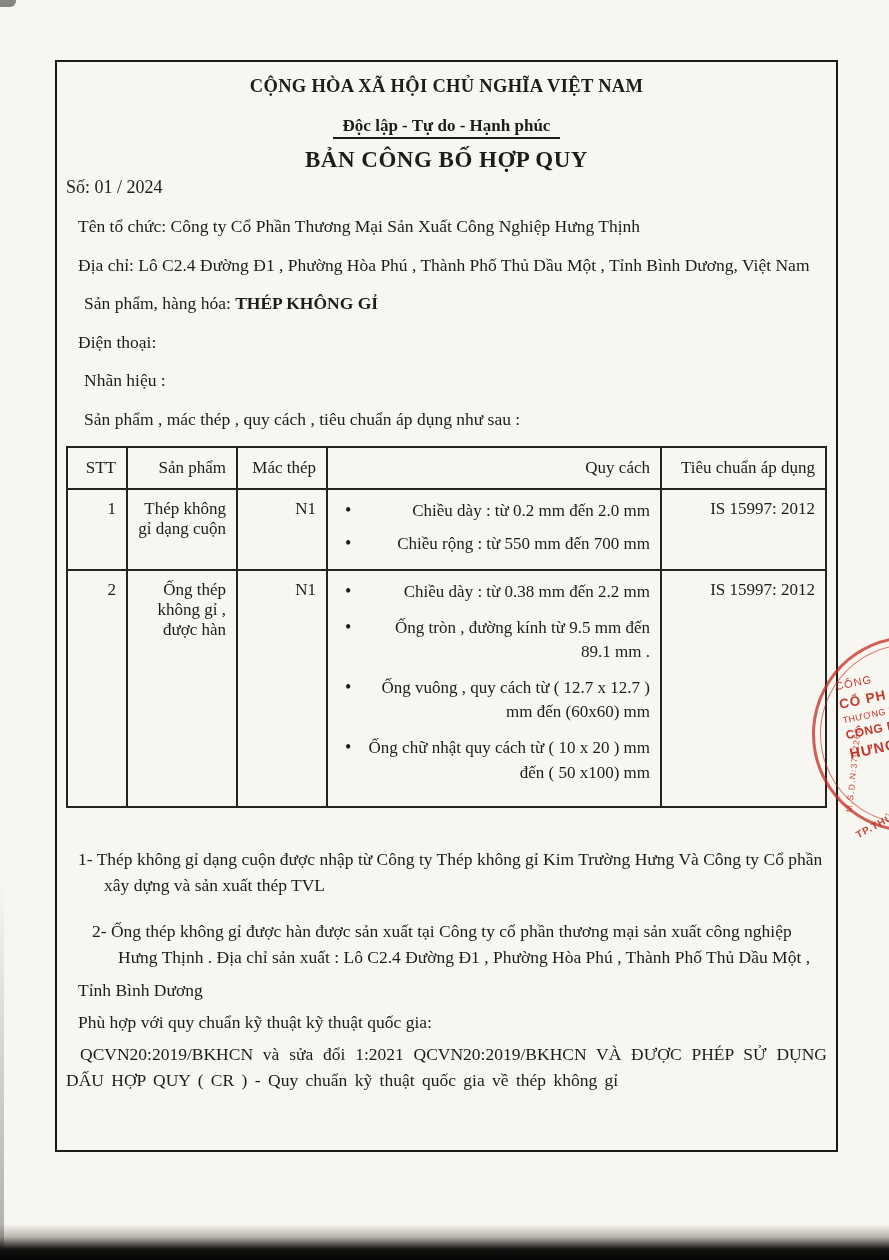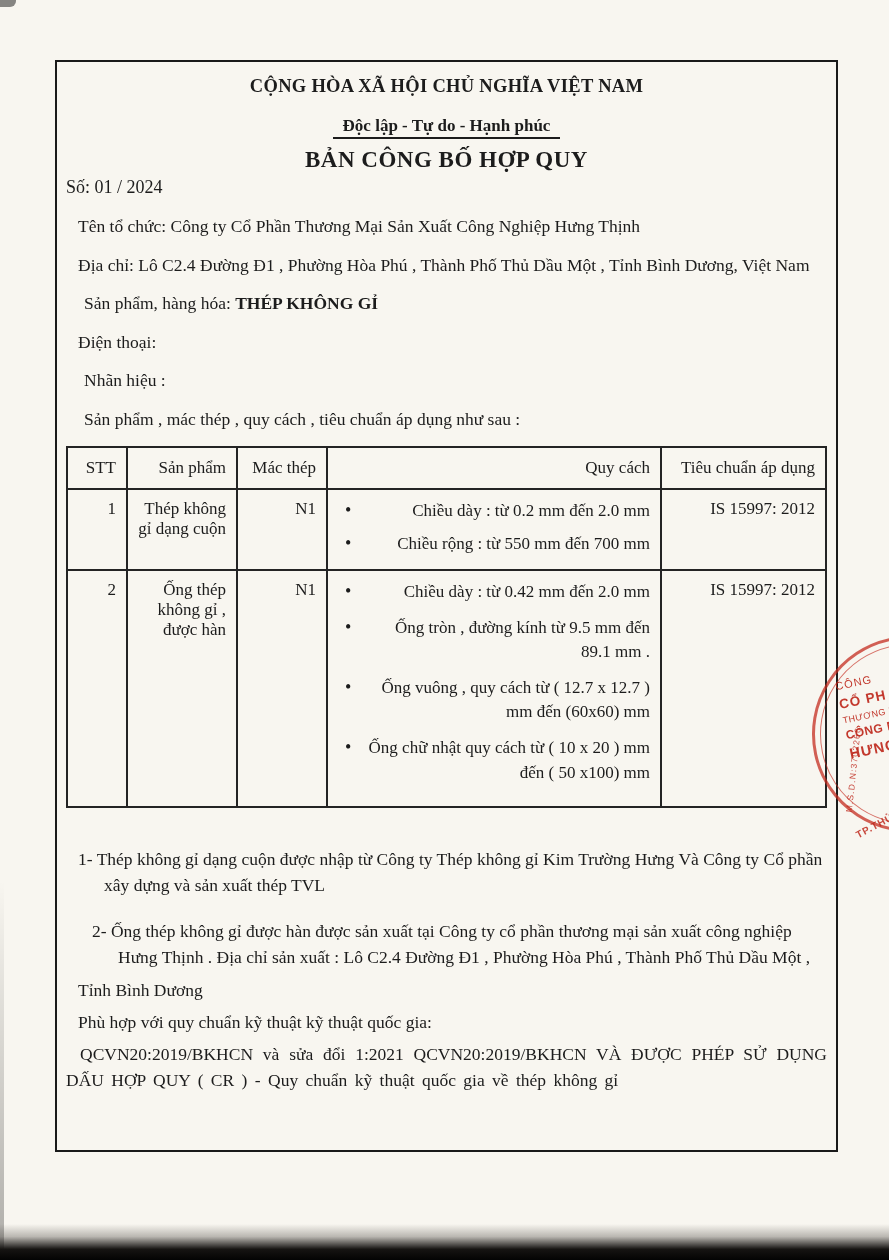--- a/index.html
+++ b/index.html
@@ -141,21 +141,21 @@
             <div class="qc-item">Chiều dày : từ 0.2 mm đến 2.0 mm</div>
             <div class="qc-item">Chiều rộng : từ 550 mm đến 700 mm</div>
           </td>
           <td class="c-tc">IS 15997: 2012</td>
         </tr>
         <tr class="row-2">
           <td class="c-stt">2</td>
           <td class="c-sp">Ống thép không gỉ , được hàn</td>
           <td class="c-mt">N1</td>
           <td class="c-qc">
-            <div class="qc-item">Chiều dày : từ 0.42 mm đến 2.0 mm</div>
+            <div class="qc-item">Chiều dày : từ 0.38 mm đến 2.2 mm</div>
             <div class="qc-item">Ống tròn , đường kính từ 9.5 mm đến 89.1 mm .</div>
             <div class="qc-item">Ống vuông , quy cách từ ( 12.7 x 12.7 ) mm đến (60x60) mm</div>
             <div class="qc-item">Ống chữ nhật quy cách từ ( 10 x 20 ) mm đến ( 50 x100) mm</div>
           </td>
           <td class="c-tc">IS 15997: 2012</td>
         </tr>
       </tbody>
     </table>
 
     <div class="notes">

